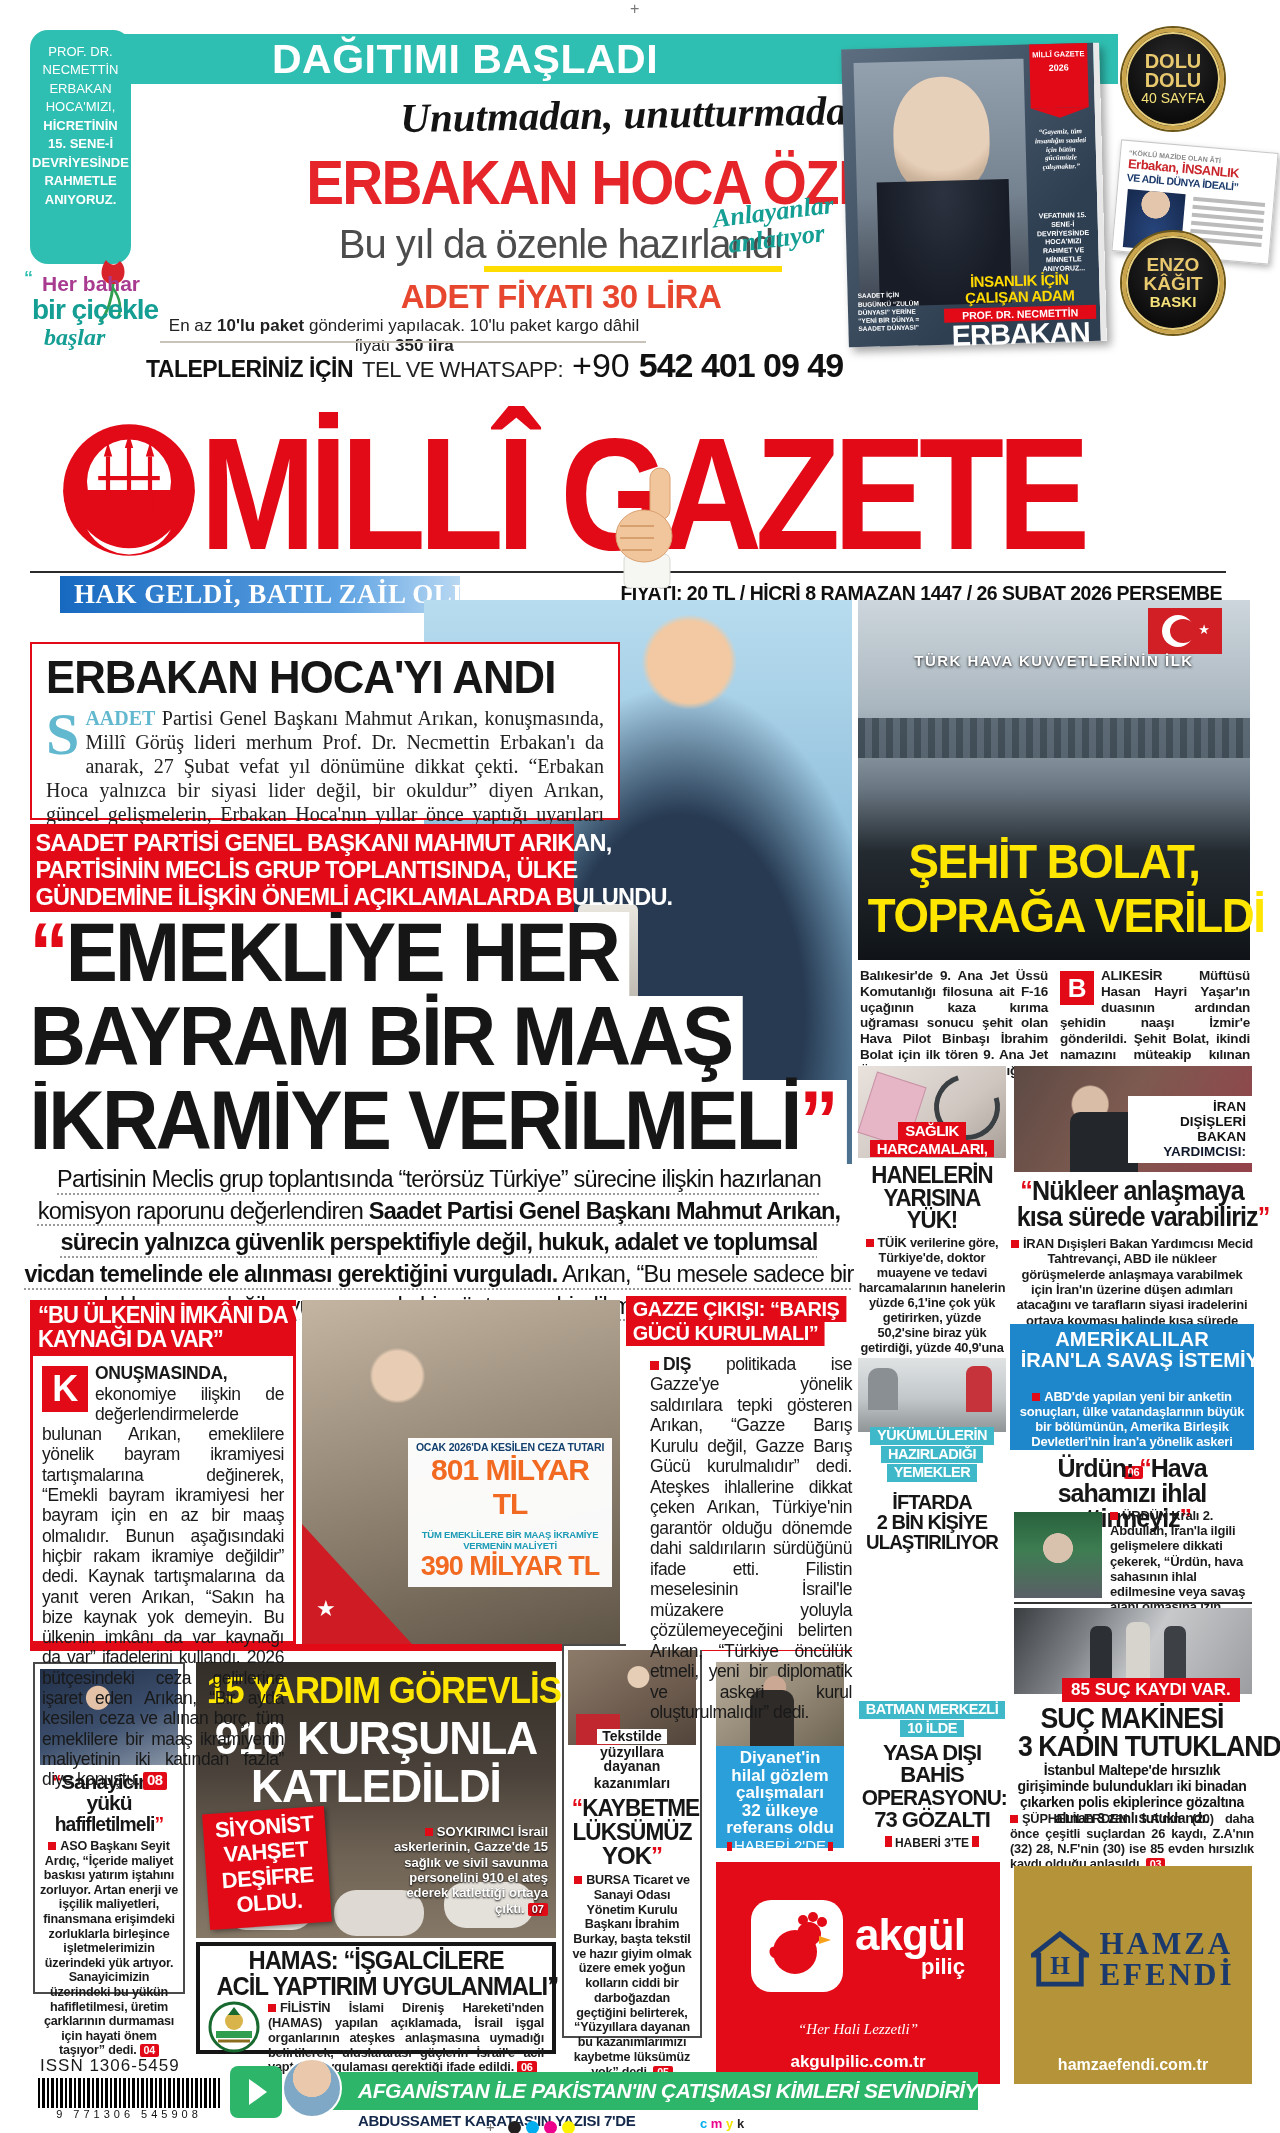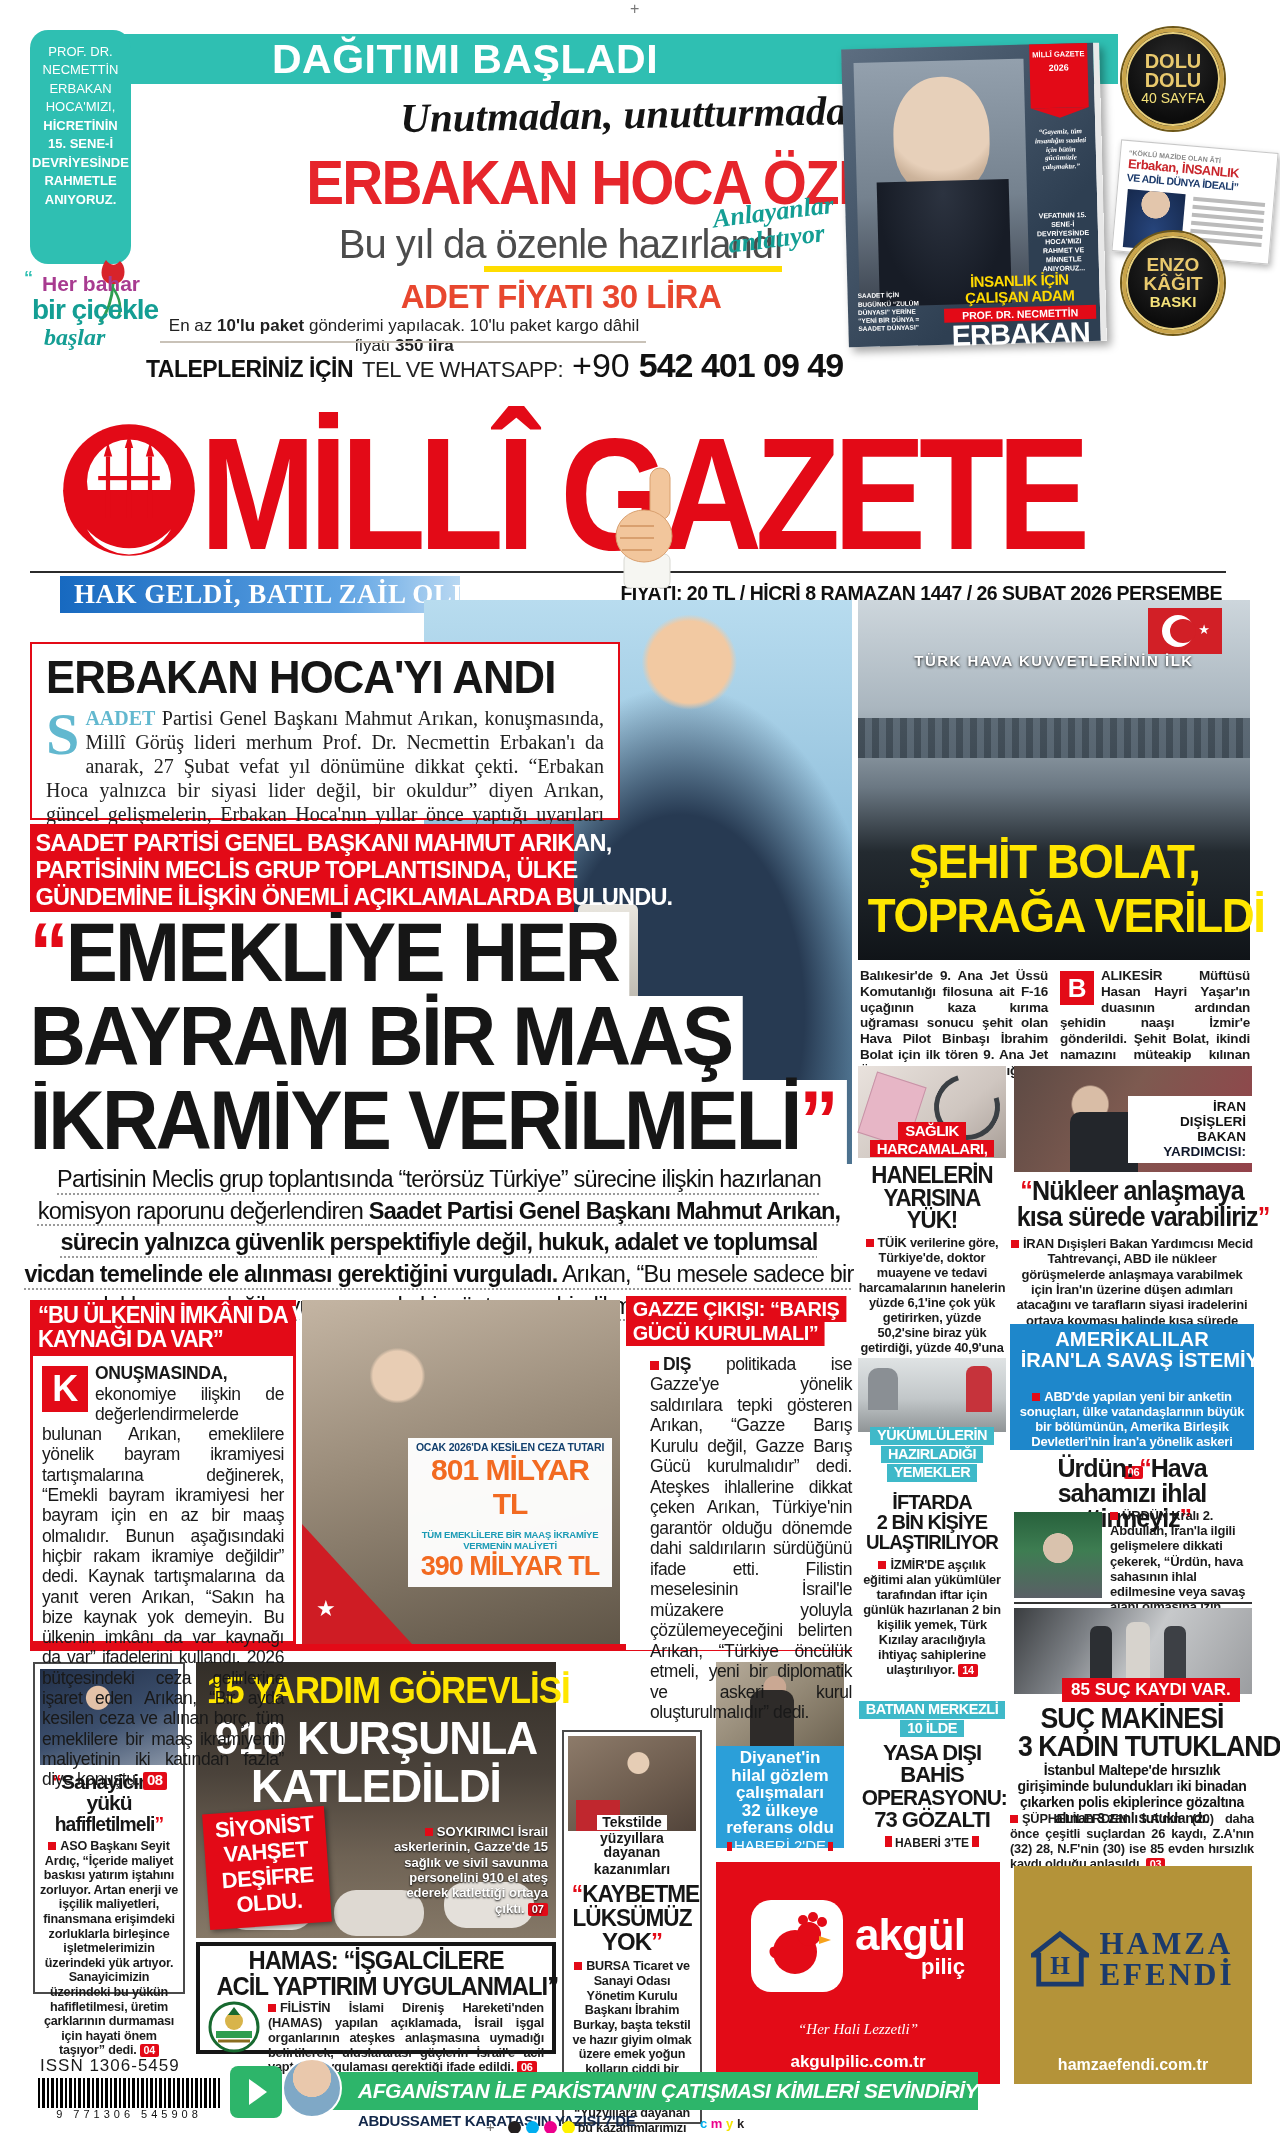--- a/index.html
+++ b/index.html
@@ -263,23 +263,20 @@
   <div class="ab ctr" style="left:858px;top:1426px;width:148px;line-height:1.08">
     <span class="lbl-teal nw" style="font-size:14.5px">YÜKÜMLÜLERİN</span><br>
     <span class="lbl-teal nw" style="font-size:14.5px">HAZIRLADIĞI</span><br>
     <span class="lbl-teal nw" style="font-size:14.5px">YEMEKLER</span>
   </div>
   <div class="ab ctr" style="left:858px;top:1492px;width:148px;line-height:1">
     <div class="hl nw" style="font-size:20px">İFTARDA</div>
     <div class="hl nw" style="font-size:20px">2 BİN KİŞİYE</div>
     <div class="hl nw" style="font-size:20px;transform:scaleX(.94)">ULAŞTIRILIYOR</div>
   </div>
-  <div class="ab bt ctr" style="left:858px;top:1558px;width:148px;font-size:12.8px">
-    <span class="blt" style="width:8px;height:8px"></span><b>İZMİR'DE</b><span> aşçılık eğitimi alan yükümlüler tarafından iftar için günlük hazırlanan 2 bin kişilik yemek, Türk Kızılay aracılığıyla ihtiyaç sahiplerine ulaştırılıyor.</span><span class="ref">14</span>
-  </div>
 
   <div class="ab ctr" style="left:858px;top:1700px;width:148px;line-height:1.08">
     <span class="lbl-teal nw" style="font-size:14.5px">BATMAN MERKEZLİ</span><br>
     <span class="lbl-teal nw" style="font-size:14.5px">10 İLDE</span>
   </div>
   <div class="ab ctr" style="left:858px;top:1742px;width:148px;line-height:1.02">
     <div class="hl nw" style="font-size:22px">YASA DIŞI</div>
     <div class="hl nw" style="font-size:22px">BAHİS</div>
     <div class="hl nw" style="font-size:22px;transform:scaleX(.95)">OPERASYONU:</div>
     <div class="hl nw" style="font-size:22px">73 GÖZALTI</div>
@@ -399,21 +396,21 @@
         <polygon points="26,6 32,14 20,14" fill="#17692f"></polygon>
         <rect x="8" y="30" width="36" height="7" fill="#2f9e4f"></rect>
         <path d="M10 40 h32" stroke="#8a6d1f" stroke-width="3"></path>
       </svg>
       <div class="jst" style="font-size:12.8px;font-weight:600;line-height:1.16;color:#1d1d1d;letter-spacing:-0.2px">
         <span class="blt" style="width:8px;height:8px"></span><b>FİLİSTİN</b><span> İslami Direniş Hareketi'nden (HAMAS) yapılan açıklamada, İsrail işgal organlarının ateşkes anlaşmasına uymadığı belirtilerek, uluslararası güçlerin İsrail'e acil yaptırım uygulaması gerektiği ifade edildi.</span><span class="ref">06</span>
       </div>
     </div>
   </div>
 
-  <div class="ab" style="left:562px;top:1730px;width:140px;height:394px;border:2px solid #4a4a4a;background:#fff;padding:4px">
+  <div class="ab" style="left:562px;top:1644px;width:140px;height:394px;border:2px solid #4a4a4a;background:#fff;padding:4px">
     <div style="position:relative;width:100%;height:104px;background:
         radial-gradient(circle at 55% 26%,#e6cdb5 0 10%,transparent 11%),
         linear-gradient(150deg,#8d7b6a 0%,#6d5c4e 55%,#4e4138 100%)">
       <div class="ab" style="left:8px;bottom:0;width:44px;height:40px;background:#c0272e"></div>
     </div>
     <div class="ctr" style="margin-top:-26px;position:relative;line-height:1.05">
       <span style="display:inline-block;background:#fff;font-size:14px;font-weight:800;color:#161616;padding:0 5px">Tekstilde</span><br>
       <span style="display:inline-block;background:#fff;font-size:14px;font-weight:800;color:#161616;padding:0 5px">yüzyıllara dayanan</span><br>
       <span style="display:inline-block;background:#fff;font-size:14px;font-weight:800;color:#161616;padding:0 5px">kazanımları</span>
     </div>

